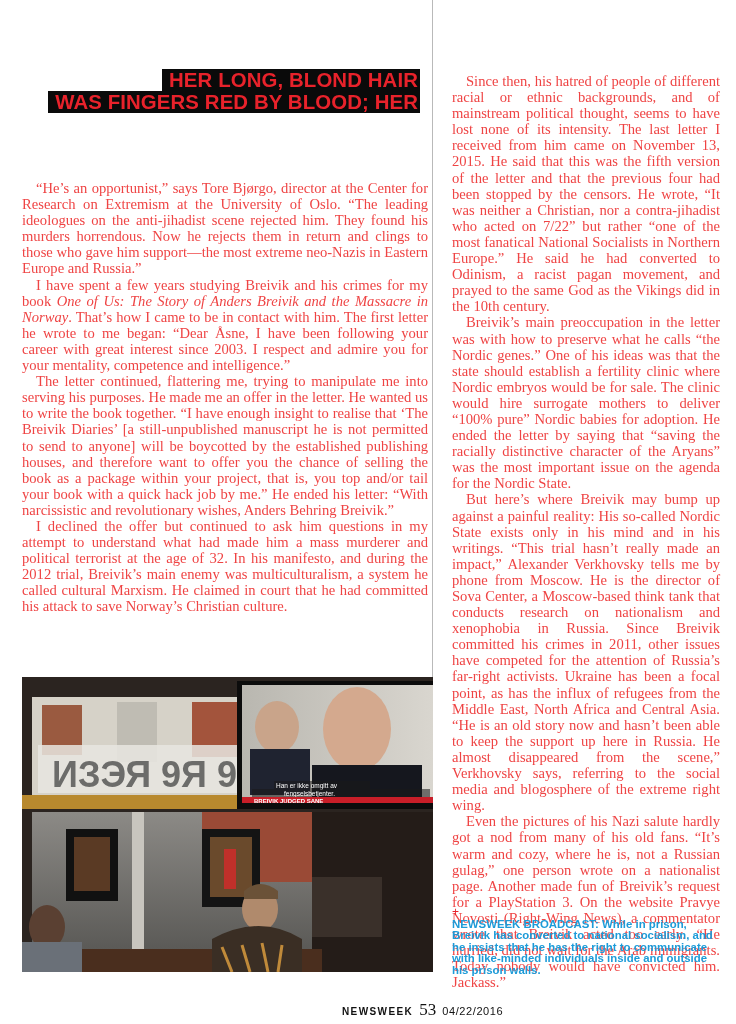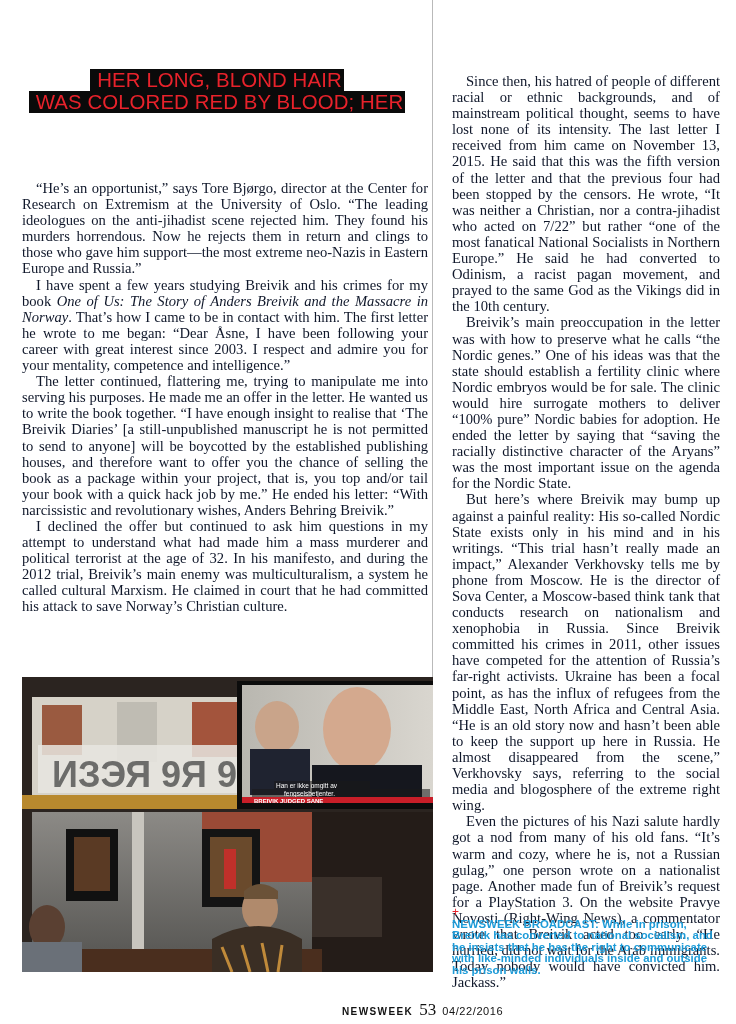--- a/index.html
+++ b/index.html
@@ -1,41 +1,41 @@
 <!DOCTYPE html>
 <html><head>
 <meta charset="utf-8">
 <style>
   html, body { margin: 0; padding: 0; background: #ffffff; }
   body { width: 736px; height: 1024px; position: relative; overflow: hidden; font-family: "DejaVu Serif", serif; color: #1a1a1a; }
   .divider { position: absolute; left: 432px; top: 0; width: 1px; height: 677px; background: #b9b9b9; }
-  .pullquote { position: absolute; left: 14px; top: 69px; width: 406px; text-align: center; font-family: "Liberation Sans", sans-serif; font-weight: normal; font-size: 20.4px; line-height: 22px; letter-spacing: 0.1px; }
+  .pullquote { position: absolute; left: 14px; top: 69px; width: 406px; text-align: right; font-family: "Liberation Sans", sans-serif; font-weight: bold; font-size: 20.4px; line-height: 22px; letter-spacing: 0.1px; }
   .pq-line { display: block; }
   .pq-line span { background: #0a0a0a; color: #e8222b; padding: 0 2px 0 7px; box-decoration-break: clone; -webkit-box-decoration-break: clone; }
-  .col { position: absolute; font-family: "Liberation Serif", serif; font-size: 14.6px; line-height: 16.1px; text-align: justify; hyphens: auto; color: #0f172a; }
+  .col { position: absolute; font-family: "Liberation Serif", serif; font-size: 14.6px; line-height: 16.1px; text-align: justify; hyphens: auto; color: #ef4444; }
   .col-left { left: 22px; top: 180px; width: 406px; }
   .col-right { left: 452px; top: 73px; width: 268px; }
   .col p { margin: 0; text-indent: 14px; }
   .col p em { font-style: italic; }
   .photo { position: absolute; left: 22px; top: 677px; width: 411px; height: 295px; overflow: hidden; background: #2a2522; }
   .caption { position: absolute; left: 452px; top: 907px; width: 270px; font-family: "Liberation Sans", sans-serif; font-weight: bold; font-size: 11.4px; line-height: 11.6px; color: #1d9bd8; }
   .caption .plus { color: #e8222b; font-weight: normal; font-size: 12px; display: block; margin-bottom: 0px; }
   .footer { position: absolute; left: 294px; top: 1000px; display: flex; align-items: baseline; gap: 6px; }
   .footer .brand { font-family: "Liberation Sans", sans-serif; font-weight: bold; font-size: 10px; letter-spacing: 1.4px; color: #111; padding-left: 48px; }
   .footer .page { font-family: "Liberation Serif", serif; font-size: 17px; color: #111; }
   .footer .date { font-family: Liberation Sans, sans-serif; font-size: 11px; letter-spacing: 0.6px; color: #111; }
 </style>
 </head>
 <body>
 
 <div class="divider"></div>
 
 <div class="pullquote">
   <span class="pq-line"><span>HER LONG, BLOND HAIR</span></span>
-  <span class="pq-line"><span>WAS COLORED RED BY BLOOD; HER</span></span>
+  <span class="pq-line"><span>WAS FINGERS RED BY BLOOD; HER</span></span>
 </div>
 
 <div class="col col-left" lang="en">
   <p>“He’s an opportunist,” says Tore Bjørgo, director at the Center for Research on Extremism at the University of Oslo. “The leading ideologues on the anti-jihadist scene rejected him. They found his murders horrendous. Now he rejects them in return and clings to those who gave him support—the most extreme neo-Nazis in Eastern Europe and Russia.”</p>
   <p><span>I have spent a few years studying Breivik and his crimes for my book </span><em>One of Us: The Story of Anders Breivik and the Massacre in Norway</em><span>. That’s how I came to be in contact with him. The first letter he wrote to me began: “Dear Åsne, I have been following your career with great interest since 2003. I respect and admire you for your mentality, competence and intelligence.”</span></p>
   <p>The letter continued, flattering me, trying to manipulate me into serving his purposes. He made me an offer in the letter. He wanted us to write the book together. “I have enough insight to realise that ‘The Breivik Diaries’ [a still-unpublished manuscript he is not permitted to send to anyone] will be boycotted by the established publishing houses, and therefore want to offer you the chance of selling the book as a package within your project, that is, you top and/or tail your book with a quick hack job by me.” He ended his letter: “With narcissistic and revolutionary wishes, Anders Behring Breivik.”</p>
   <p>I declined the offer but continued to ask him questions in my attempt to understand what had made him a mass murderer and political terrorist at the age of 32. In his manifesto, and during the 2012 trial, Breivik’s main enemy was multiculturalism, a system he called cultural Marxism. He claimed in court that he had committed his attack to save Norway’s Christian culture.</p>
 </div>
 
 <div class="col col-right" lang="en">

